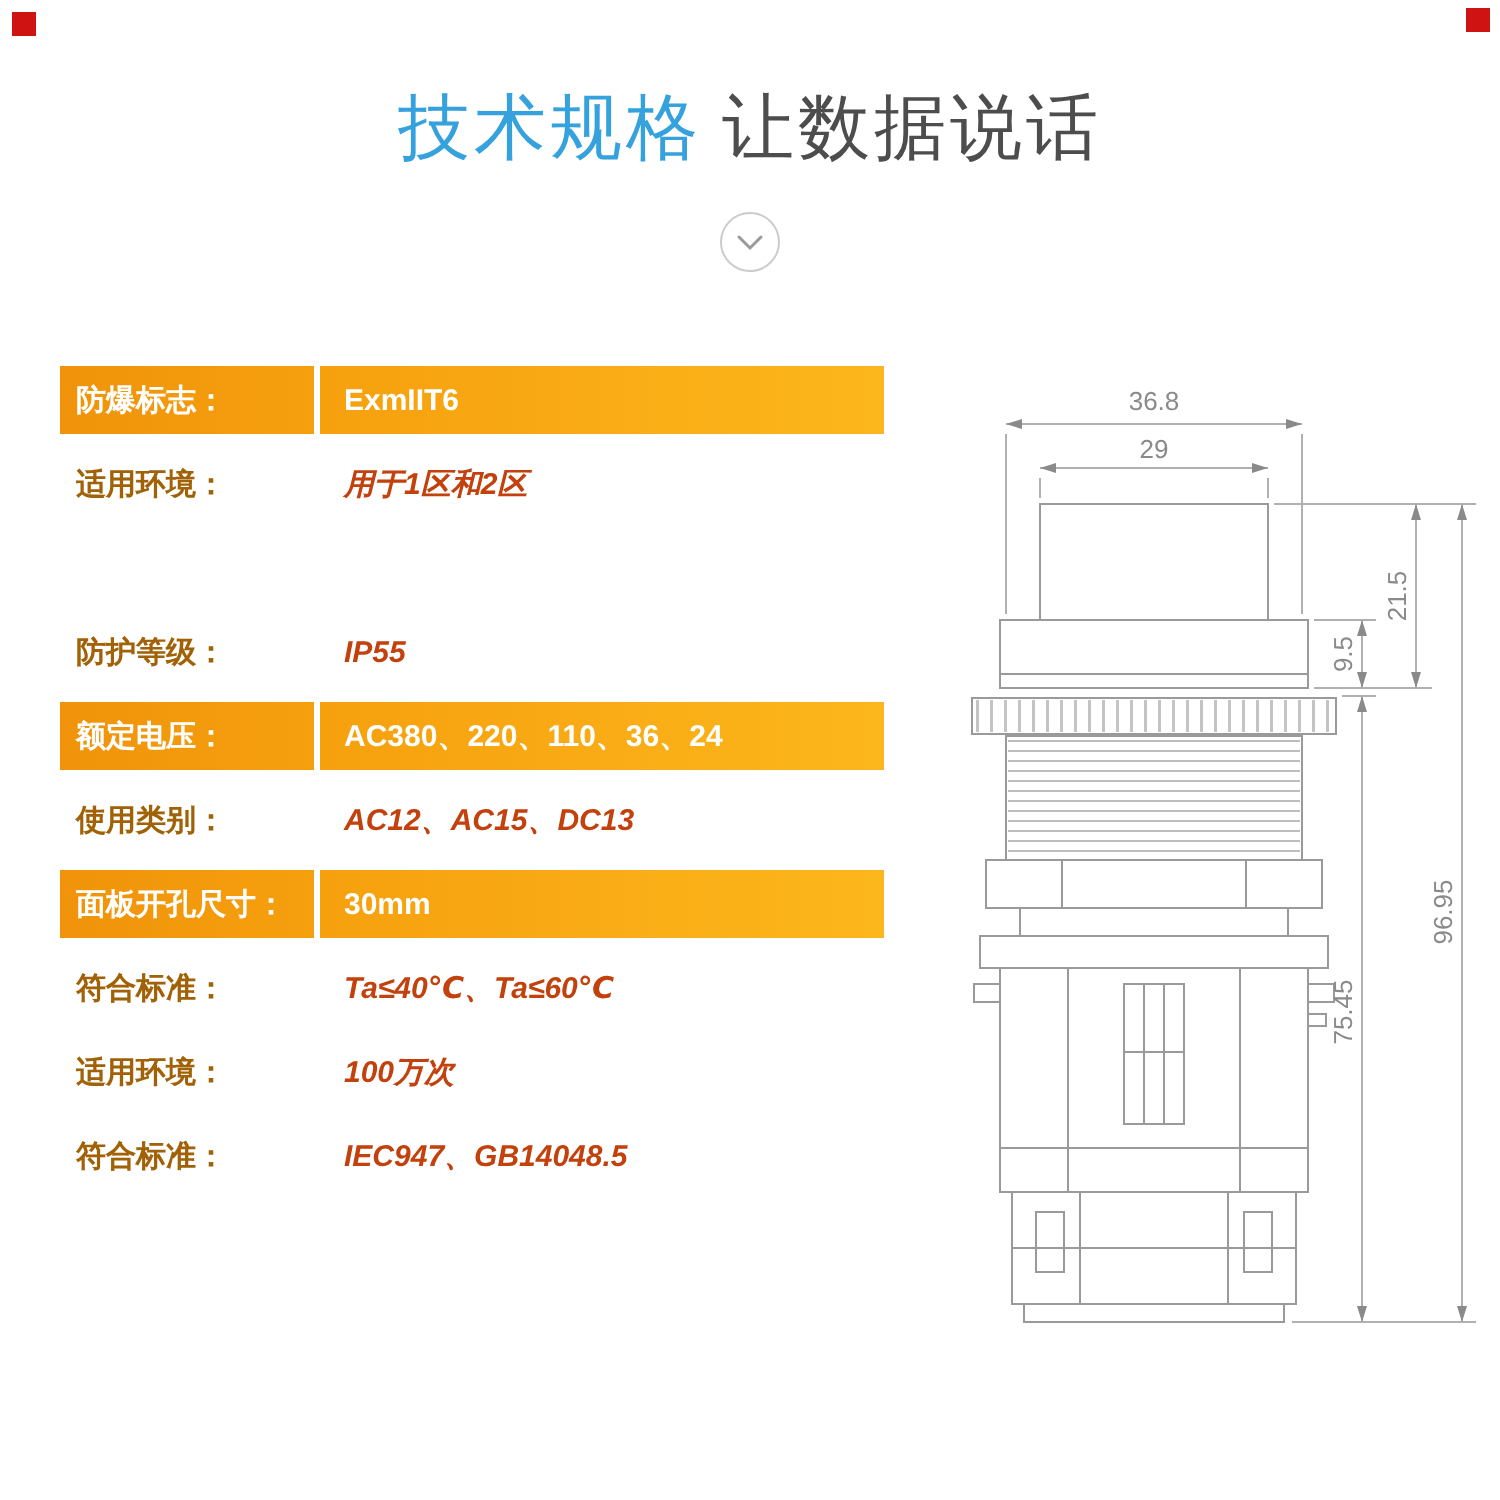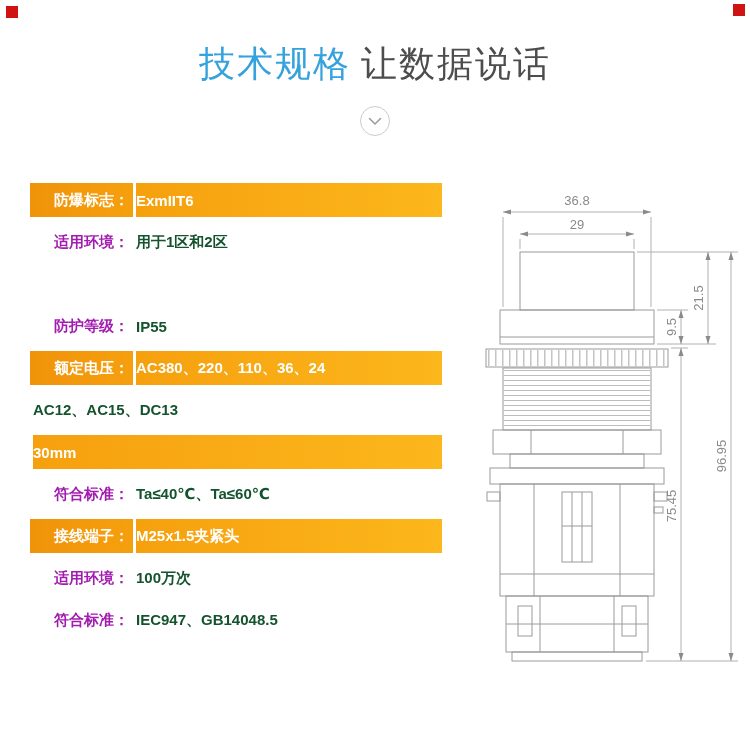--- a/index.html
+++ b/index.html
@@ -25,31 +25,31 @@
 
   .chevron-wrap {
     position:absolute; top:106px; left:50%; transform:translateX(-50%);
     width:30px; height:30px; border:1px solid #cccccc; border-radius:50%;
     display:flex; align-items:center; justify-content:center; background:#fff;
   }
 
   .spec-table { position:absolute; left:30px; top:183px; width:412px; }
   .row { display:flex; height:34px; margin-bottom:8px; }
   .cell-label {
-    width:103px; display:flex; align-items:center; padding-left:24px;
+    width:127px; display:flex; align-items:center; padding-left:8px;
     font-size:15px; font-weight:bold; white-space:nowrap;
   }
   .cell-value {
-    flex:1; margin-left:3px; display:flex; align-items:center; 
+    flex:1; margin-left:3px; display:flex; align-items:center; padding-left:12px;
     font-size:15px; font-weight:bold; white-space:nowrap;
   }
   .row.orange .cell-label { background:linear-gradient(to right,#f0930a,#f6a00e); color:#ffffff; }
   .row.orange .cell-value { background:linear-gradient(to right,#f6a00e,#fcb71c); color:#ffffff; }
-  .row.plain  .cell-label { color:#a21caf; }
-  .row.plain  .cell-value { color:#14532d; }
+  .row.plain  .cell-label { color:#a16207; }
+  .row.plain  .cell-value { color:#c2410c;font-style:italic; }
 
   .drawing { position:absolute; left:476px; top:186px; width:298px; height:530px; }
   .drawing svg { display:block; }
   .dim-text text { font-family:"Liberation Sans","DejaVu Sans",sans-serif; }
 </style>
 </head>
 <body>
 
 <div class="page">
 
@@ -79,32 +79,30 @@
     </div>
     <div class="row plain">
       <span class="cell-label">防护等级：</span>
       <span class="cell-value">IP55</span>
     </div>
     <div class="row orange">
       <span class="cell-label">额定电压：</span>
       <span class="cell-value">AC380、220、110、36、24</span>
     </div>
     <div class="row plain">
+      <span class="cell-label">使用类别：</span>
       <span class="cell-value">AC12、AC15、DC13</span>
     </div>
     <div class="row orange">
+      <span class="cell-label">面板开孔尺寸：</span>
       <span class="cell-value">30mm</span>
     </div>
     <div class="row plain">
       <span class="cell-label">符合标准：</span>
       <span class="cell-value">Ta≤40℃、Ta≤60℃</span>
-    </div>
-    <div class="row orange">
-      <span class="cell-label">接线端子：</span>
-      <span class="cell-value">M25x1.5夹紧头</span>
     </div>
     <div class="row plain">
       <span class="cell-label">适用环境：</span>
       <span class="cell-value">100万次</span>
     </div>
     <div class="row plain">
       <span class="cell-label">符合标准：</span>
       <span class="cell-value">IEC947、GB14048.5</span>
     </div>
   </div>

